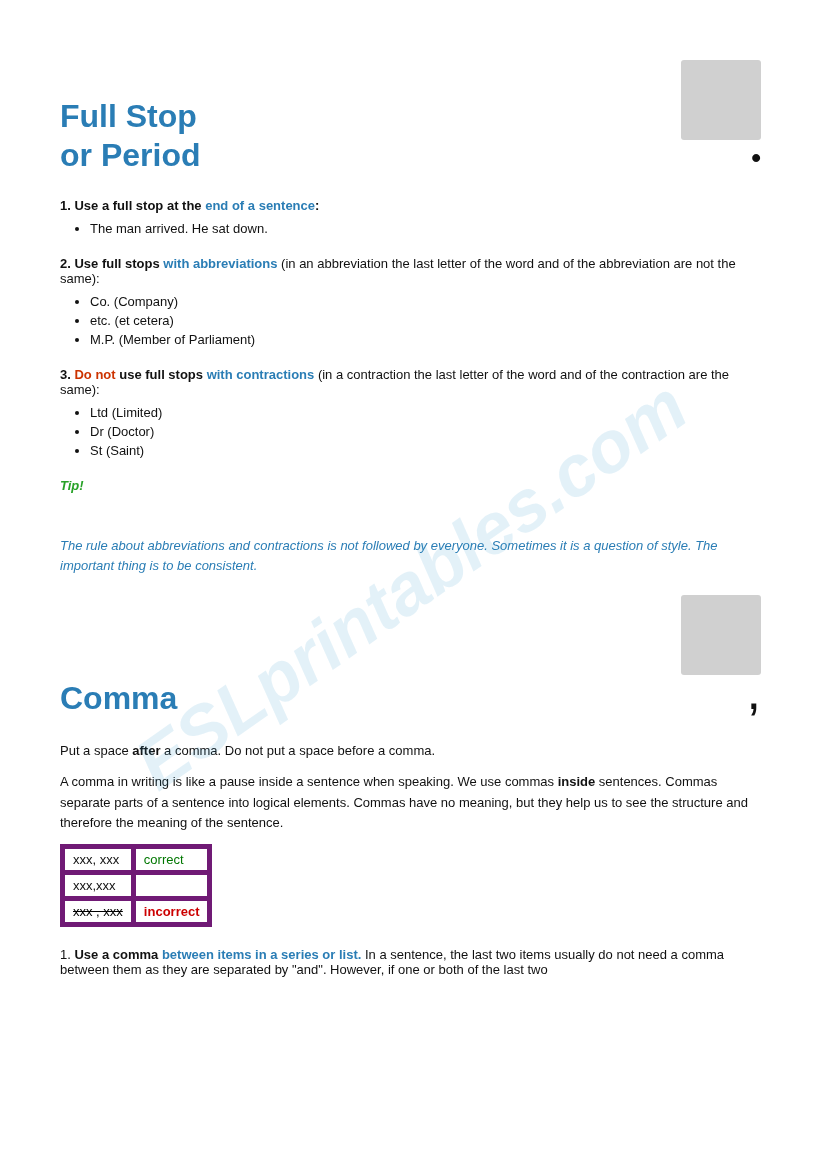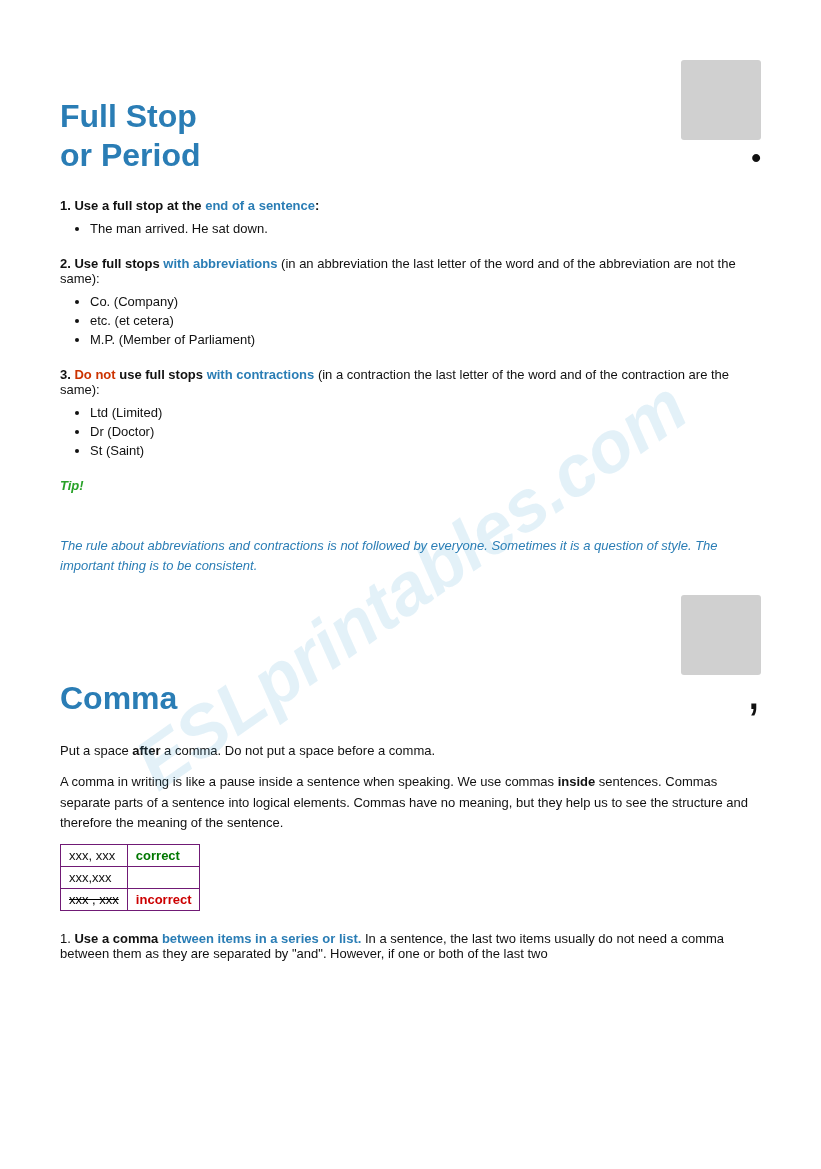--- a/index.html
+++ b/index.html
@@ -141,27 +141,27 @@
     }
 
     
     .correct-table {
       border-collapse: collapse;
       margin: 10px 0 20px 0;
       font-size: 13px;
     }
 
     .correct-table td {
-      border: 1px solid #701a75;
+      border: 5px solid #701a75;
       padding: 3px 8px;
     }
 
     .correct-label {
       color: #007700;
-      font-weight: bold;
+      font-weight: normal;
     }
 
     .incorrect-label {
       color: #cc0000;
       font-weight: bold;
     }
 
     .strikethrough {
       text-decoration: line-through;
       color: #000000;

